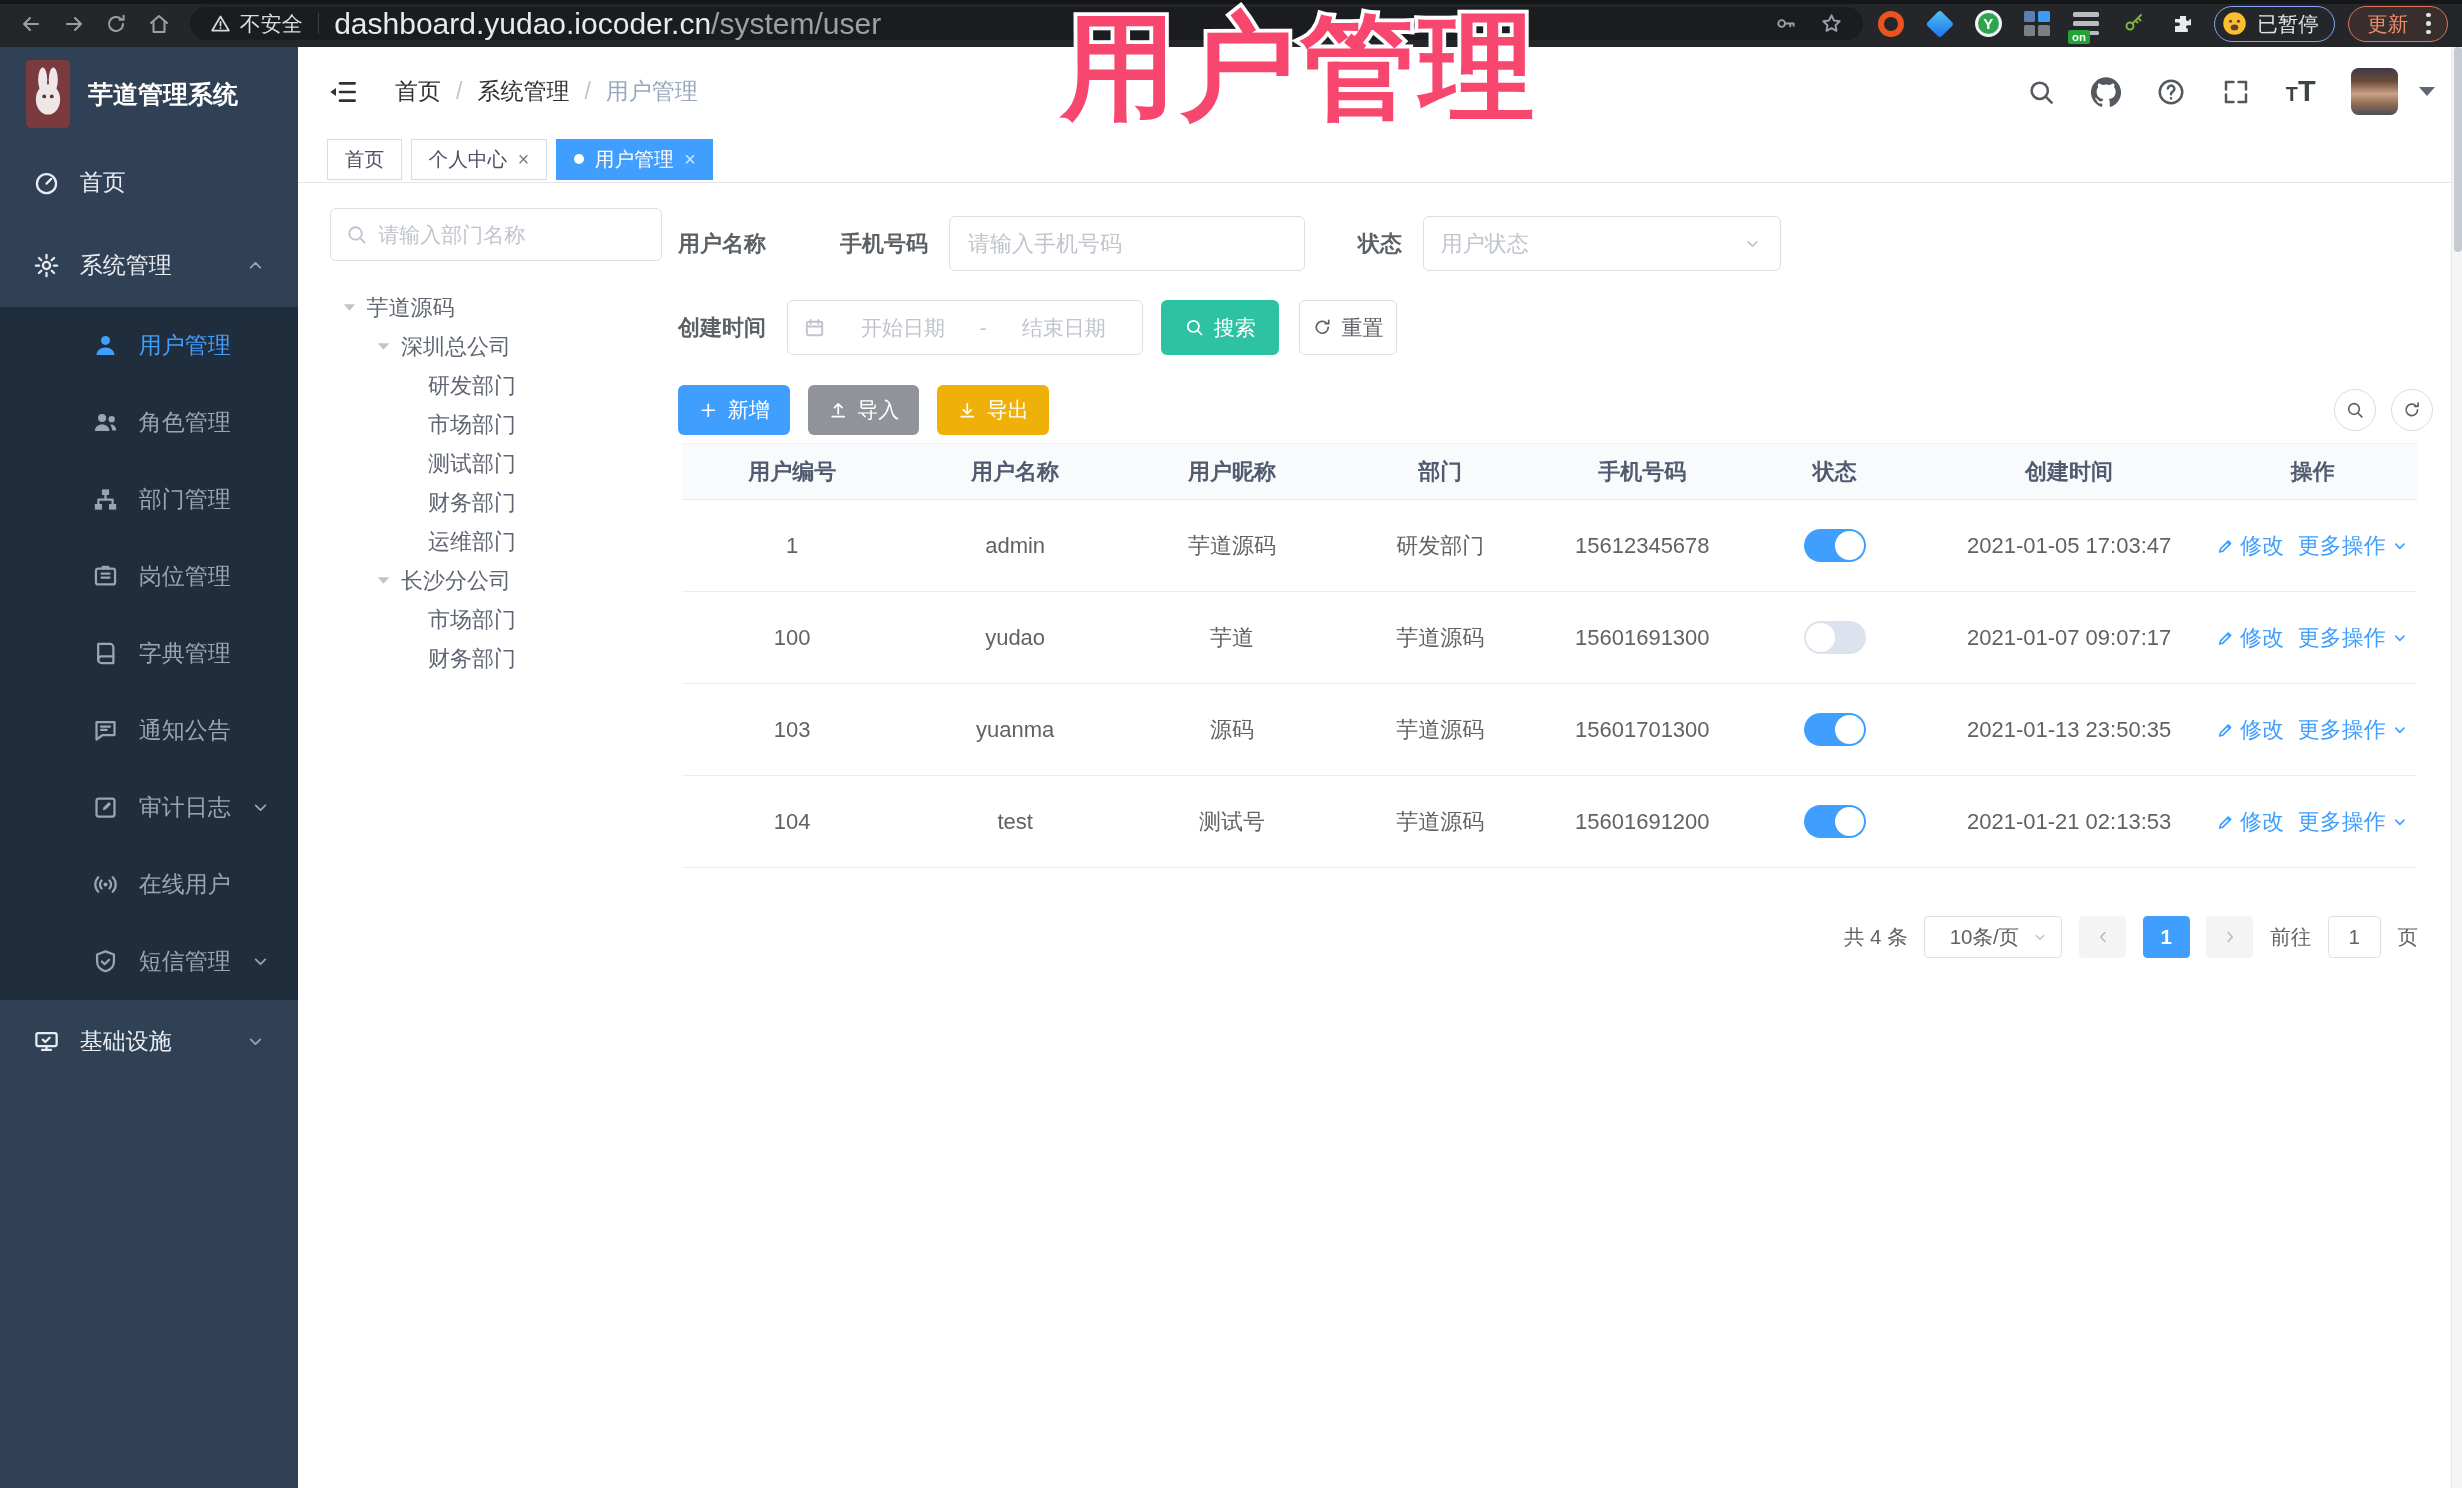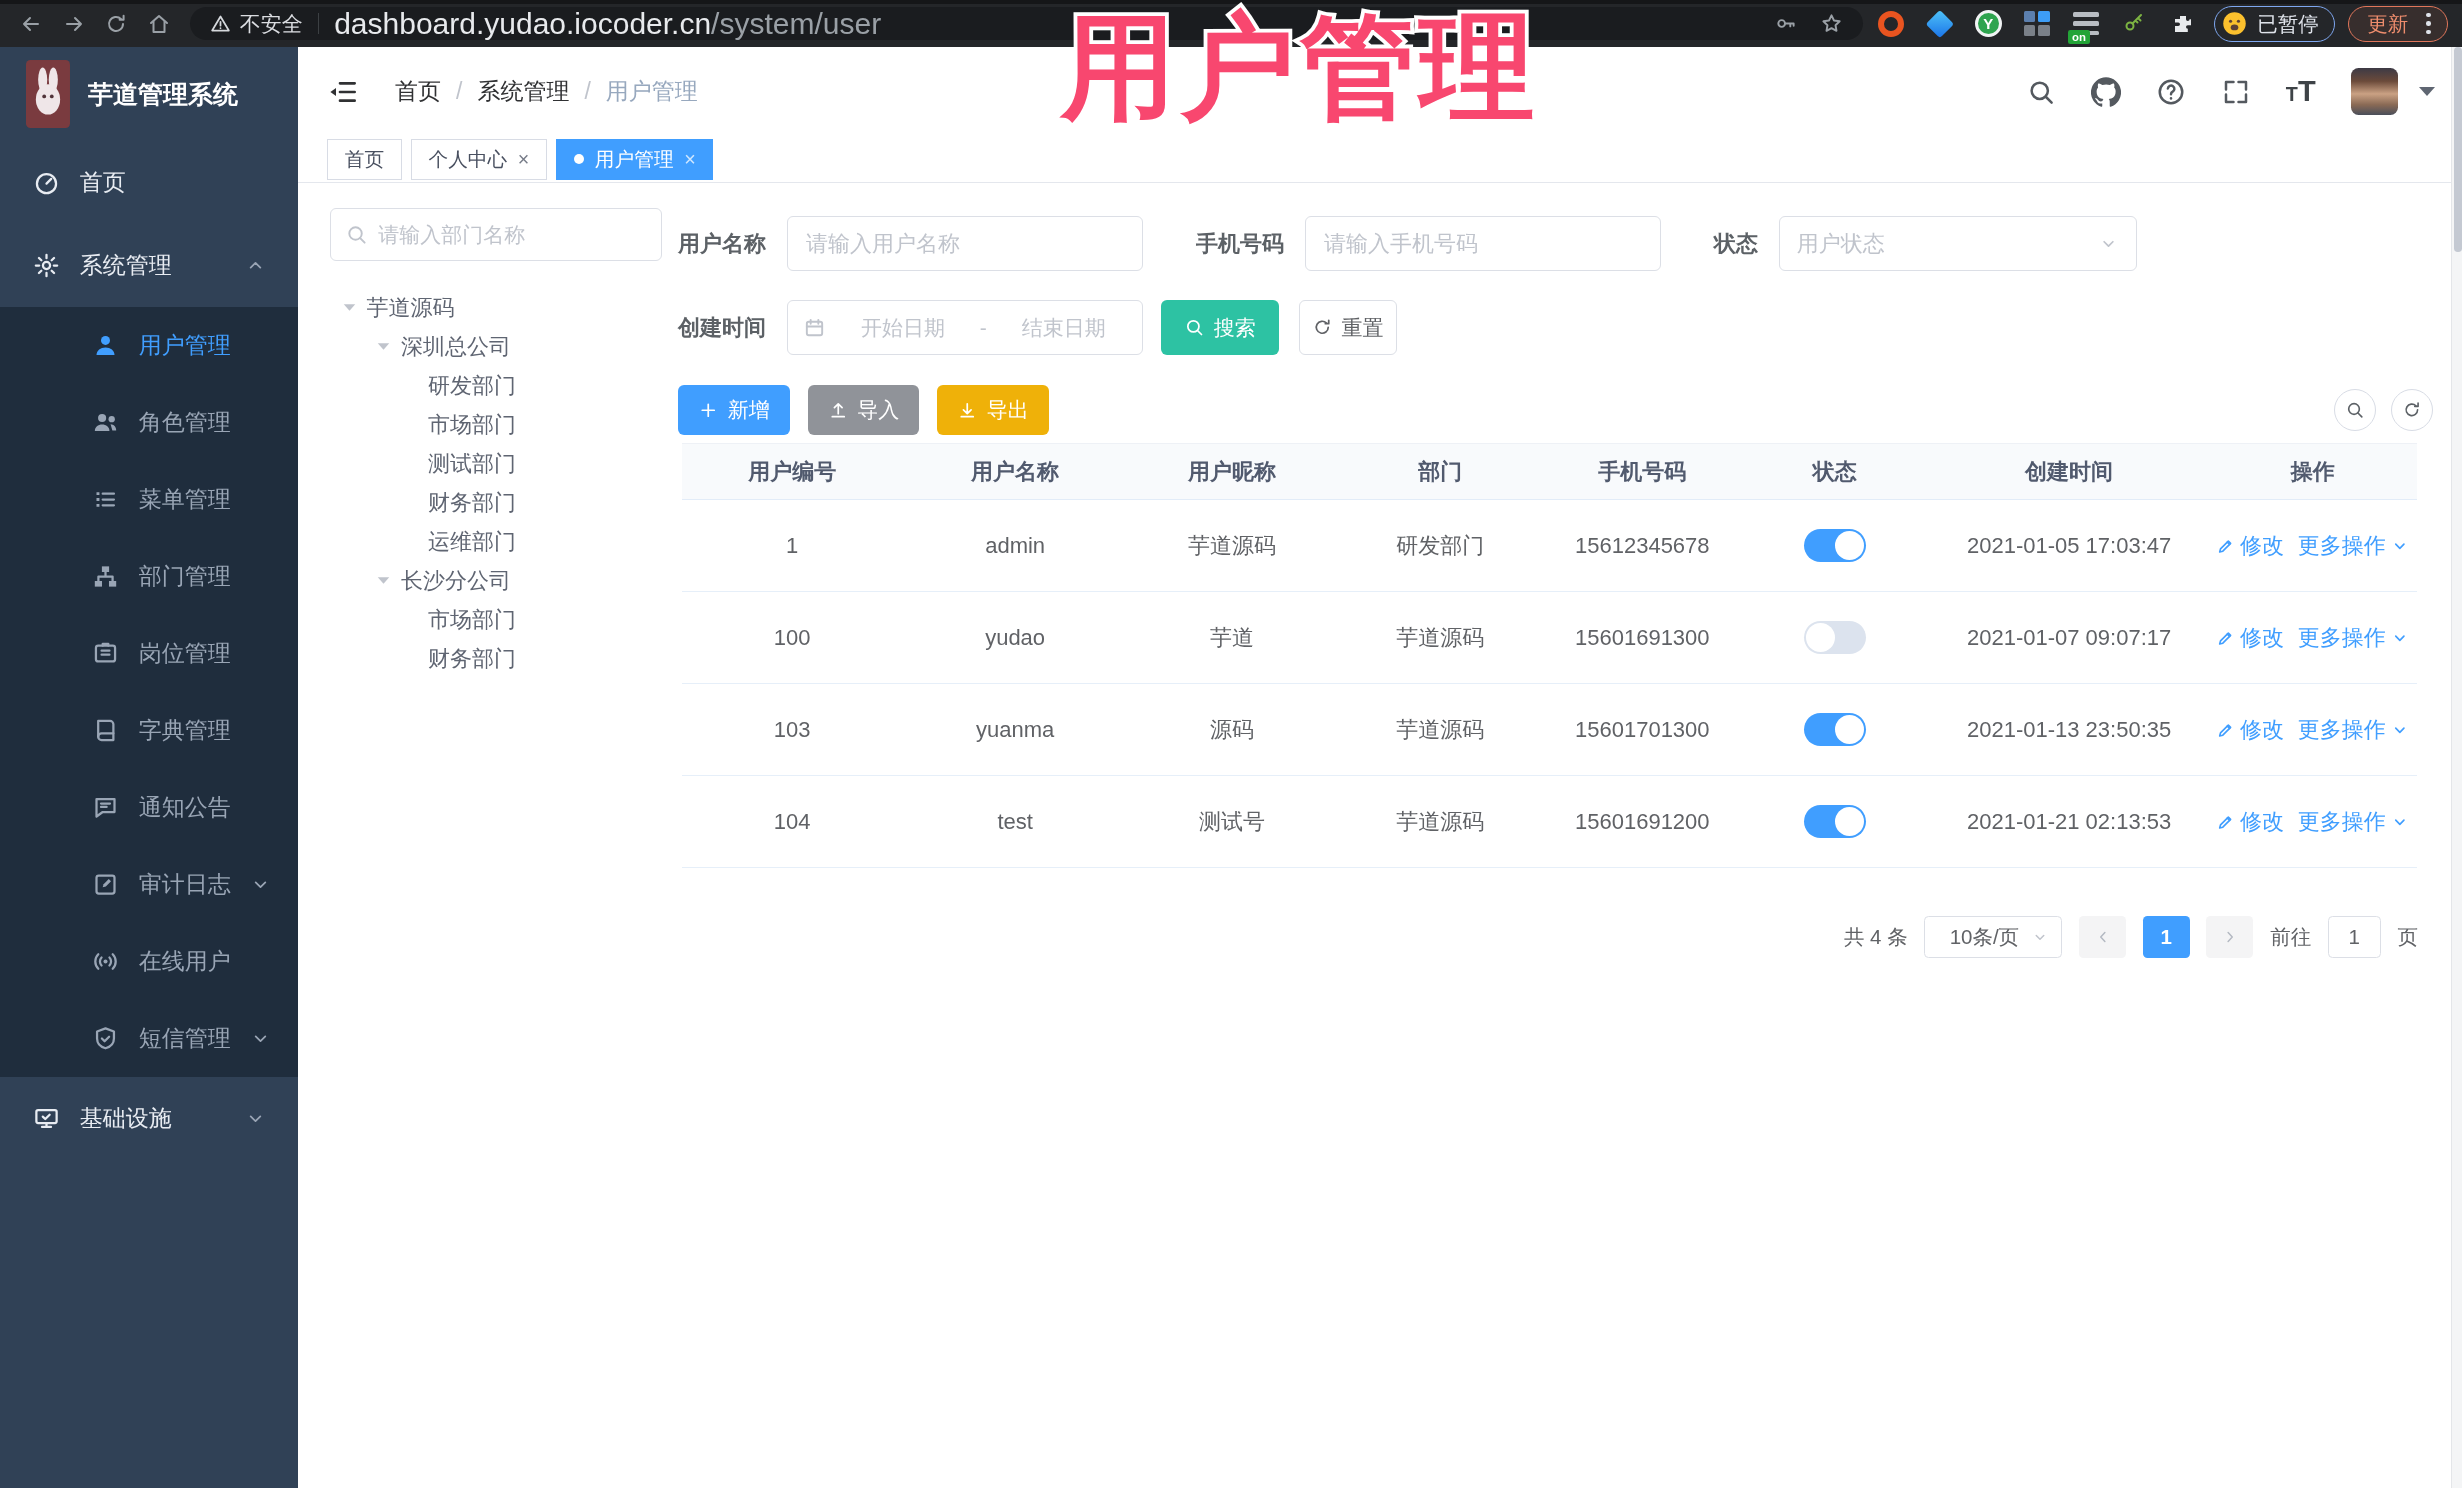--- a/index.html
+++ b/index.html
@@ -332,29 +332,20 @@
               <path d="M2.5 19.5c0-3.6 2.9-5.8 6.5-5.8s6.5 2.2 6.5 5.8z" fill="currentColor" stroke="none"></path>
               <circle cx="17.5" cy="9" r="2.8" fill="currentColor" stroke="none"></circle>
               <path d="M16.5 13.6c2.9.3 5 2.2 5 5.4h-3.4z" fill="currentColor" stroke="none"></path>
             </svg>
           </span>
           <span class="slabel">角色管理</span>
         </div>
         <div class="side-item lvl2">
           <span class="sicon">
             <svg viewBox="0 0 24 24" class="ic">
-              <path d="M4 5.5h2.6v2.6H4zM4 10.7h2.6v2.6H4zM4 15.9h2.6v2.6H4z" fill="currentColor" stroke="none"></path>
-              <path d="M9.5 6.8h10M9.5 12h10M9.5 17.2h10"></path>
-            </svg>
-          </span>
-          <span class="slabel">菜单管理</span>
-        </div>
-        <div class="side-item lvl2">
-          <span class="sicon">
-            <svg viewBox="0 0 24 24" class="ic">
               <rect x="8.8" y="3" width="6.4" height="5" fill="currentColor" stroke="none"></rect>
               <rect x="2.5" y="16" width="6.4" height="5" fill="currentColor" stroke="none"></rect>
               <rect x="15.1" y="16" width="6.4" height="5" fill="currentColor" stroke="none"></rect>
               <path d="M12 8v4M5.7 16v-4h12.6v4"></path>
             </svg>
           </span>
           <span class="slabel">部门管理</span>
         </div>
         <div class="side-item lvl2">
           <span class="sicon">
@@ -556,21 +547,20 @@
             </div>
             <div class="tree-item ind2">
               <span>财务部门</span>
             </div>
           </div>
       </div>
 
       <div class="filters">
         <div class="frow">
           <span class="flabel">用户名称</span>
-          <input class="finput" type="text" placeholder="请输入用户名称" style="">
           <span class="gap"></span>
           <span class="flabel">手机号码</span>
           <input class="finput" type="text" placeholder="请输入手机号码" style="">
           <span class="gap"></span>
           <span class="flabel">状态</span>
           <span class="fselect">
             <span class="ph">用户状态</span>
             <svg viewBox="0 0 24 24" class="ic">
                 <path d="M7 10l5 5 5-5"></path>
               </svg>

